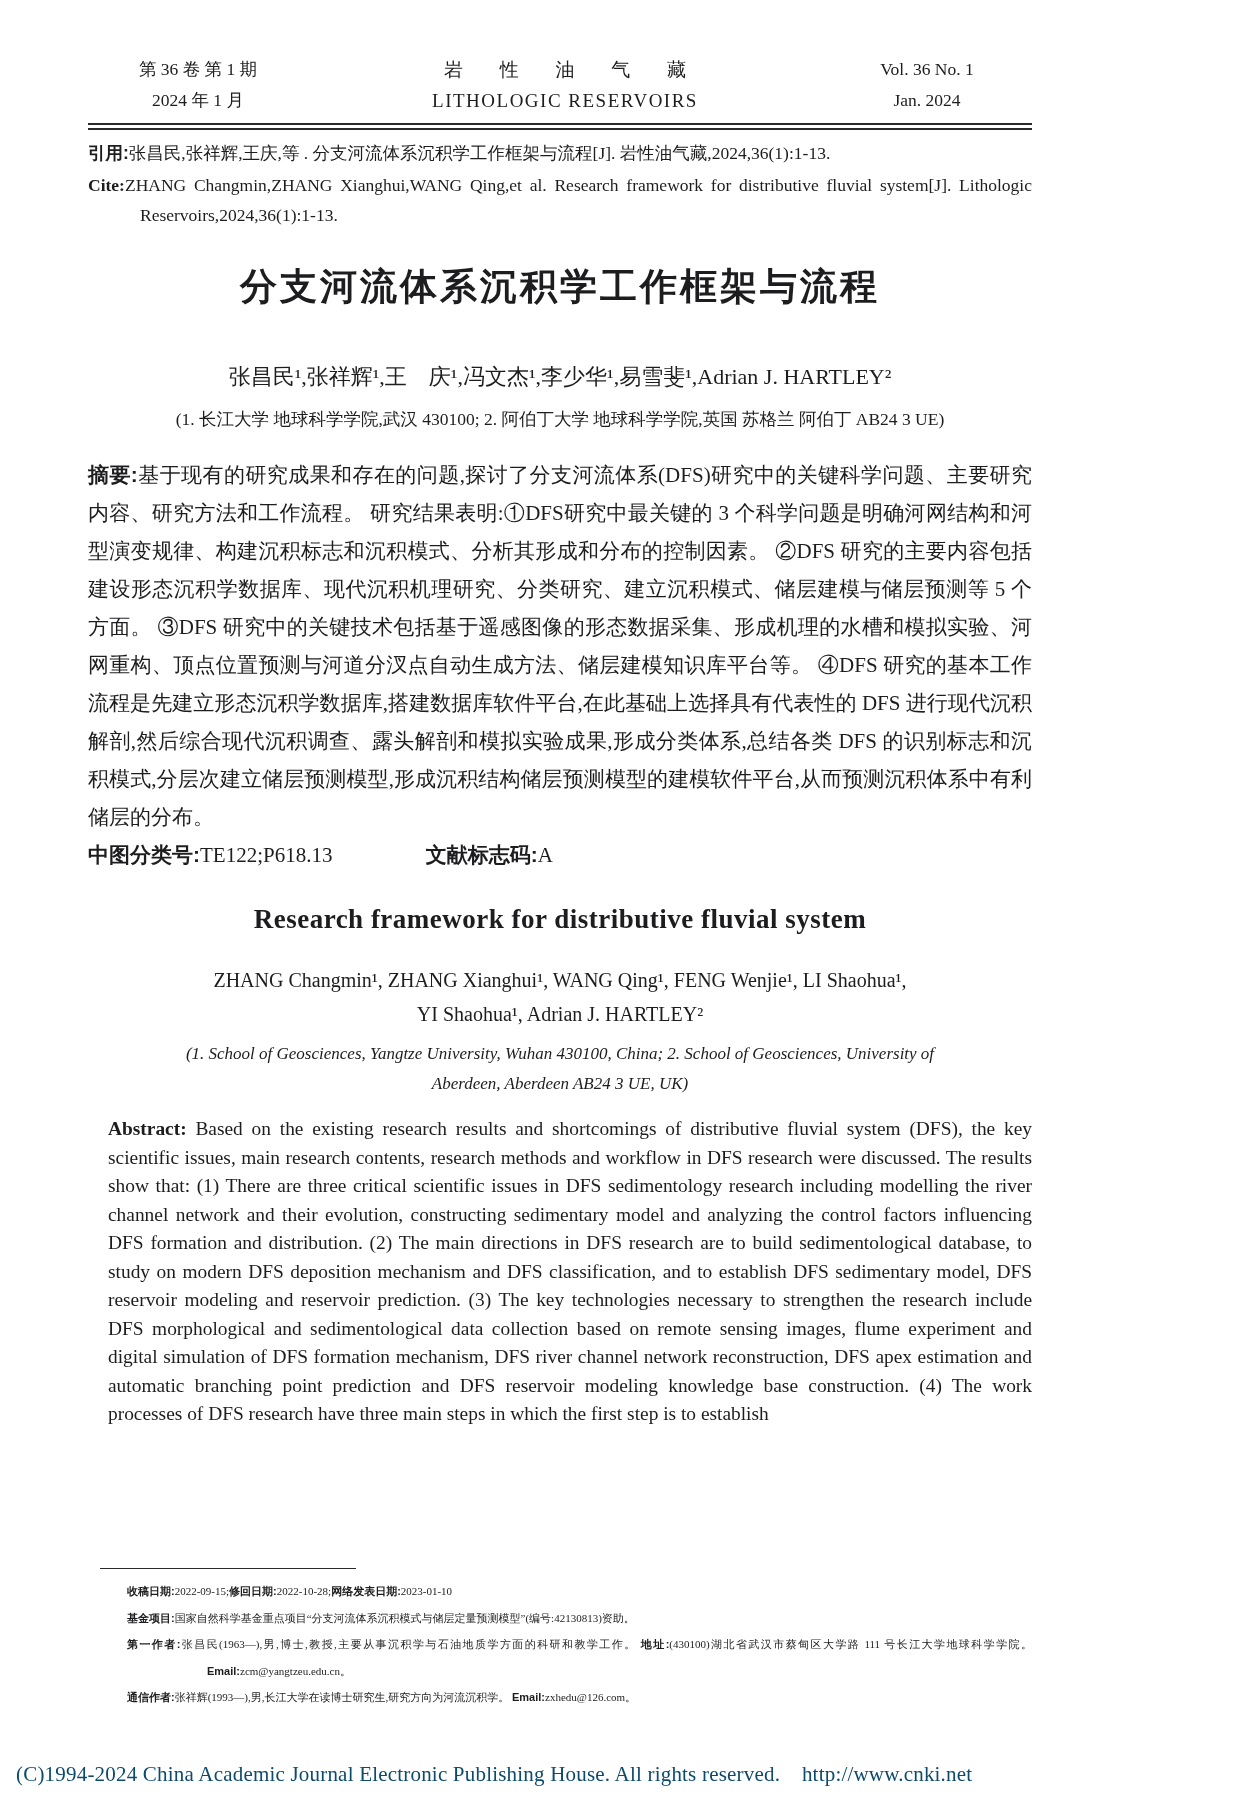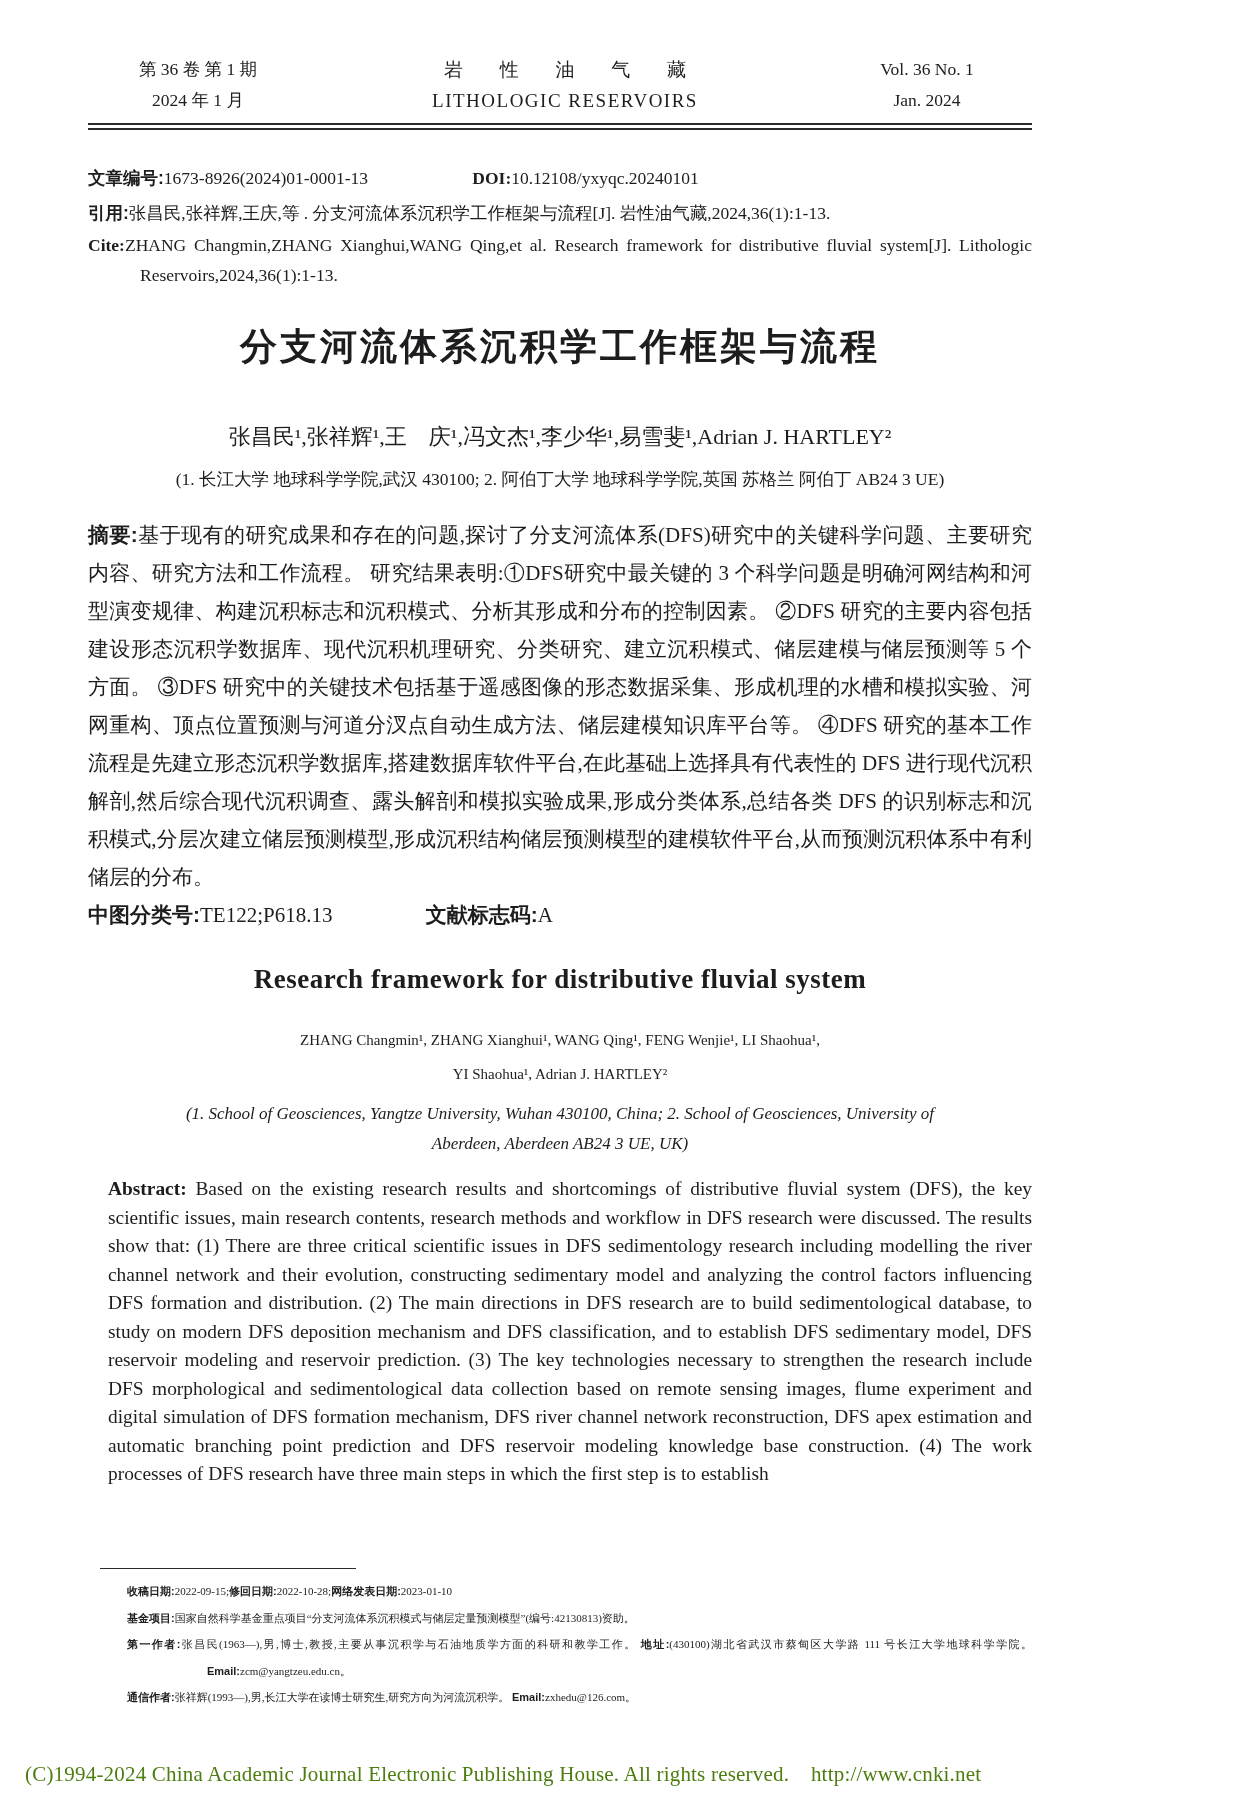--- a/index.html
+++ b/index.html
@@ -36,32 +36,32 @@
   }
   .authors-cn{margin-top:50px;text-align:center;font-size:22px;}
   .affil-cn{margin-top:15px;text-align:center;font-size:17.5px;}
   
   .abs-cn{margin-top:25px;font-size:21px;line-height:38px;text-align:justify;}
   .kw-row{font-size:21px;line-height:38px;}
   .clc-row{font-size:21px;line-height:38px;}
   .clc-row .doc{margin-left:88px;}
   
   .title-en{margin-top:30px;text-align:center;font-size:27px;font-weight:bold;letter-spacing:.5px;}
-  .authors-en{margin-top:28px;text-align:center;font-size:15px;line-height:34px;}
+  .authors-en{margin-top:28px;text-align:center;font-size:20px;line-height:34px;}
   .affil-en{margin-top:8px;text-align:center;font-size:17px;line-height:30px;font-style:italic;}
   .abs-en{margin-top:16px;font-size:19.4px;line-height:28.5px;text-align:justify;margin-left:20px;}
   
   .footnote{position:absolute;left:100px;right:88px;top:1568px;font-size:11px;line-height:26.5px;}
   .fn-rule{width:256px;border-top:1.5px solid #2a2a2a;margin-bottom:9px;}
   .fn-line{padding-left:107px;text-indent:-80px;text-align:justify;}
   .fb{font-weight:bold;font-family:"Liberation Sans","DejaVu Sans",sans-serif;}
   
   .copyright{
-    position:absolute;left:25px;top:1762px;
-    color:#4d7c0f;font-size:21px;white-space:pre;letter-spacing:.2px;
+    position:absolute;left:16px;top:1762px;
+    color:#0c4a6e;font-size:21px;white-space:pre;letter-spacing:.2px;
   }
 </style>
 </head>
 <body>
 
 <div class="page">
 
   <div class="content">
     <div class="jheader">
       <div class="col left">
@@ -72,24 +72,20 @@
         <div class="jtitle-cn">岩 性 油 气 藏</div>
         <div class="jtitle-en">LITHOLOGIC RESERVOIRS</div>
       </div>
       <div class="col right">
         <div>Vol. 36  No. 1</div>
         <div>Jan.  2024</div>
       </div>
     </div>
     <div class="rule"></div>
 
-    <div class="meta-row">
-      <span class="lbl">文章编号:</span><span>1673-8926(2024)01-0001-13</span>
-      <span class="doi"><span class="lbs">DOI:</span><span>10.12108/yxyqc.20240101</span></span>
-    </div>
 
     <div class="cite-block">
       <div>
         <span class="lbl">引用:</span><span>张昌民,张祥辉,王庆,等 . 分支河流体系沉积学工作框架与流程[J]. 岩性油气藏,2024,36(1):1-13.</span>
       </div>
       <div class="cite-en">
         <span class="lbs">Cite:</span><span>ZHANG Changmin,ZHANG Xianghui,WANG Qing,et al. Research framework for distributive fluvial system[J]. Lithologic Reservoirs,2024,36(1):1-13.</span>
       </div>
     </div>
 

